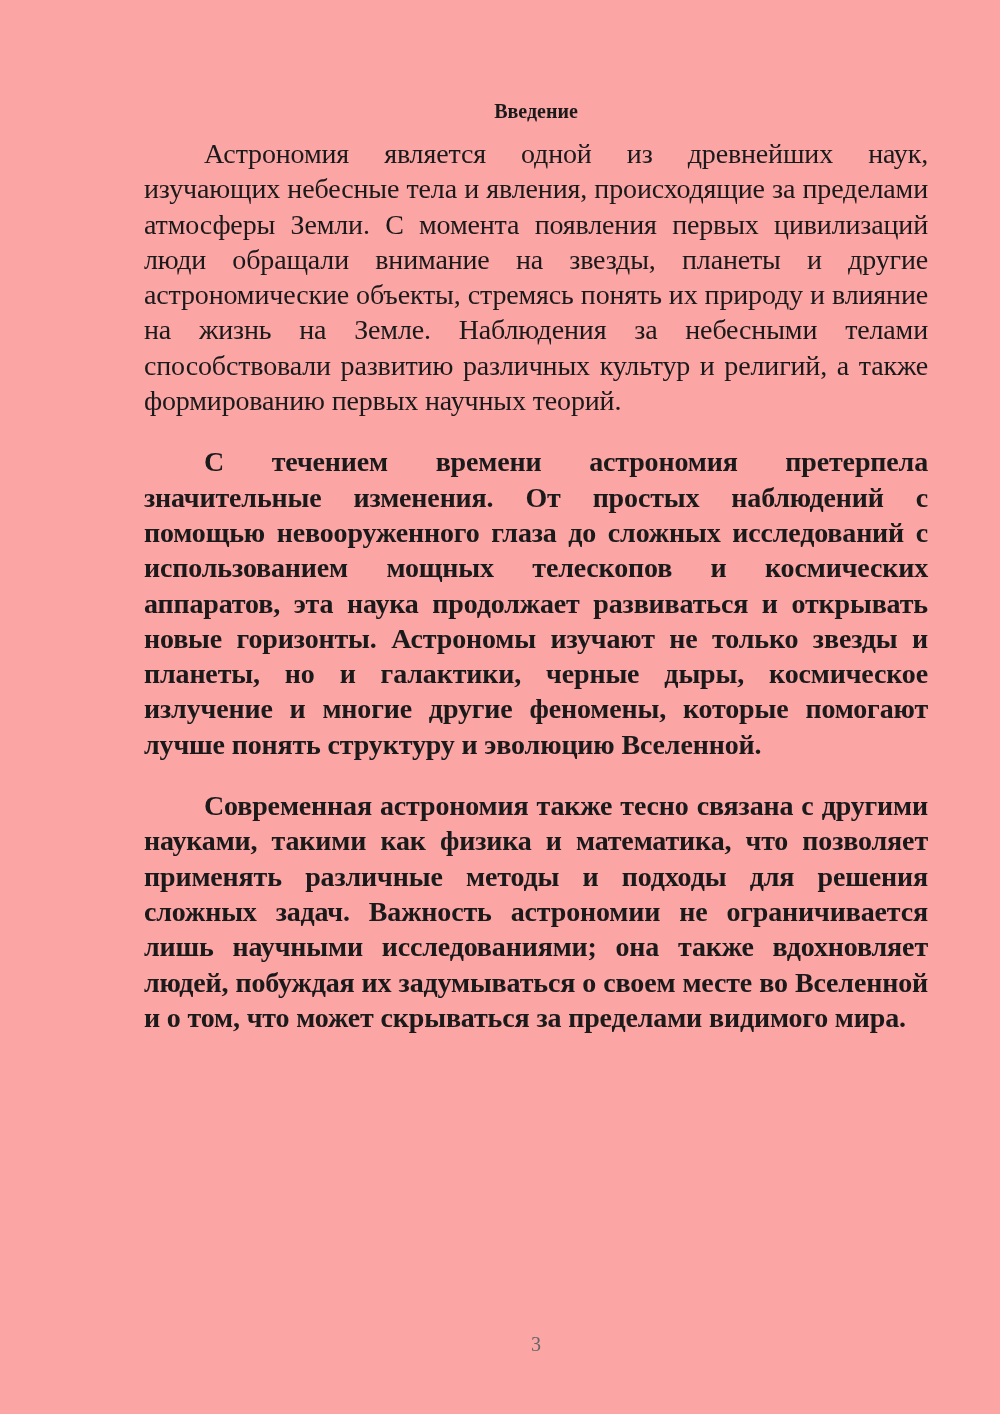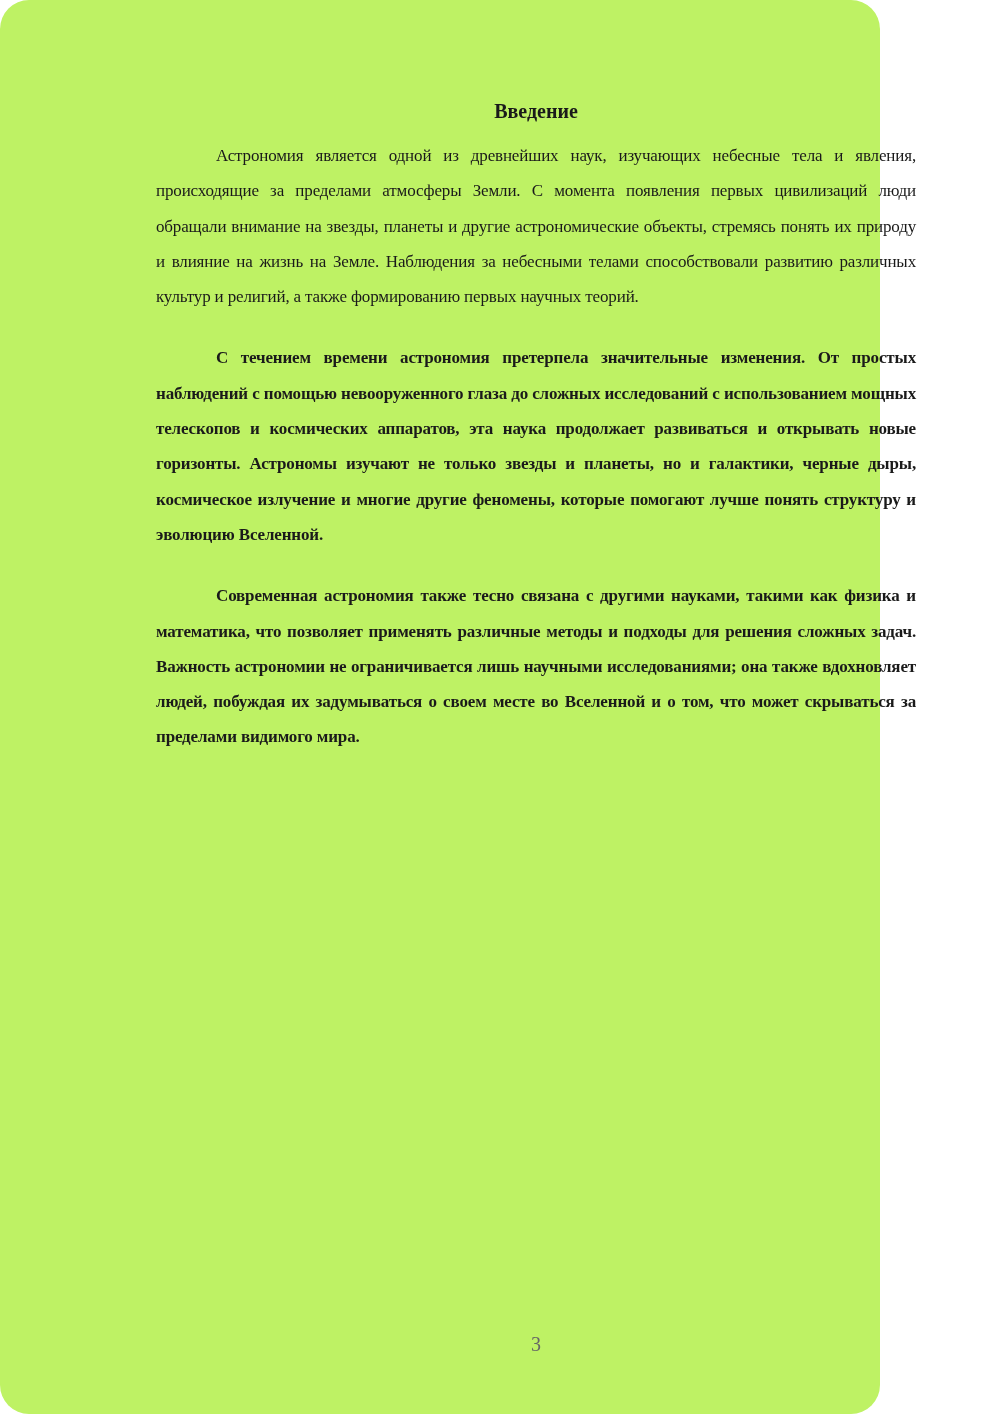--- a/index.html
+++ b/index.html
@@ -11,46 +11,45 @@
       width: 1000px;
       height: 1414px;
       position: relative;
       overflow: hidden;
       font-family: "Liberation Serif", "DejaVu Serif", serif;
       color: #1a1a1a;
     }
     .page {
       position: absolute;
       left: 0; top: 0;
-      width: 880px;
+      width: 1000px;
       height: 1414px;
-      background: #bef264;
-      border-radius: 29px;
+      background: #fca5a5;
     }
     .content {
       position: absolute;
       left: 144px;
       top: 96px;
       width: 784px;
     }
     .heading {
       text-align: center;
       font-weight: bold;
       font-size: 20px;
       line-height: 30px;
       margin: 0 0 10px 0;
       height: 30px;
       padding-left: 0;
     }
     .para {
-      font-size: 17px;
+      font-size: 28px;
       line-height: 35.3px;
       text-align: justify;
       text-indent: 60px;
-      margin: 12px;
+      margin: 0;
       letter-spacing: -0.15px;
     }
     .para + .para {
       margin-top: 26px;
       font-weight: bold;
     }
     .page-number {
       position: absolute;
       left: 0;
       width: 1072px;

